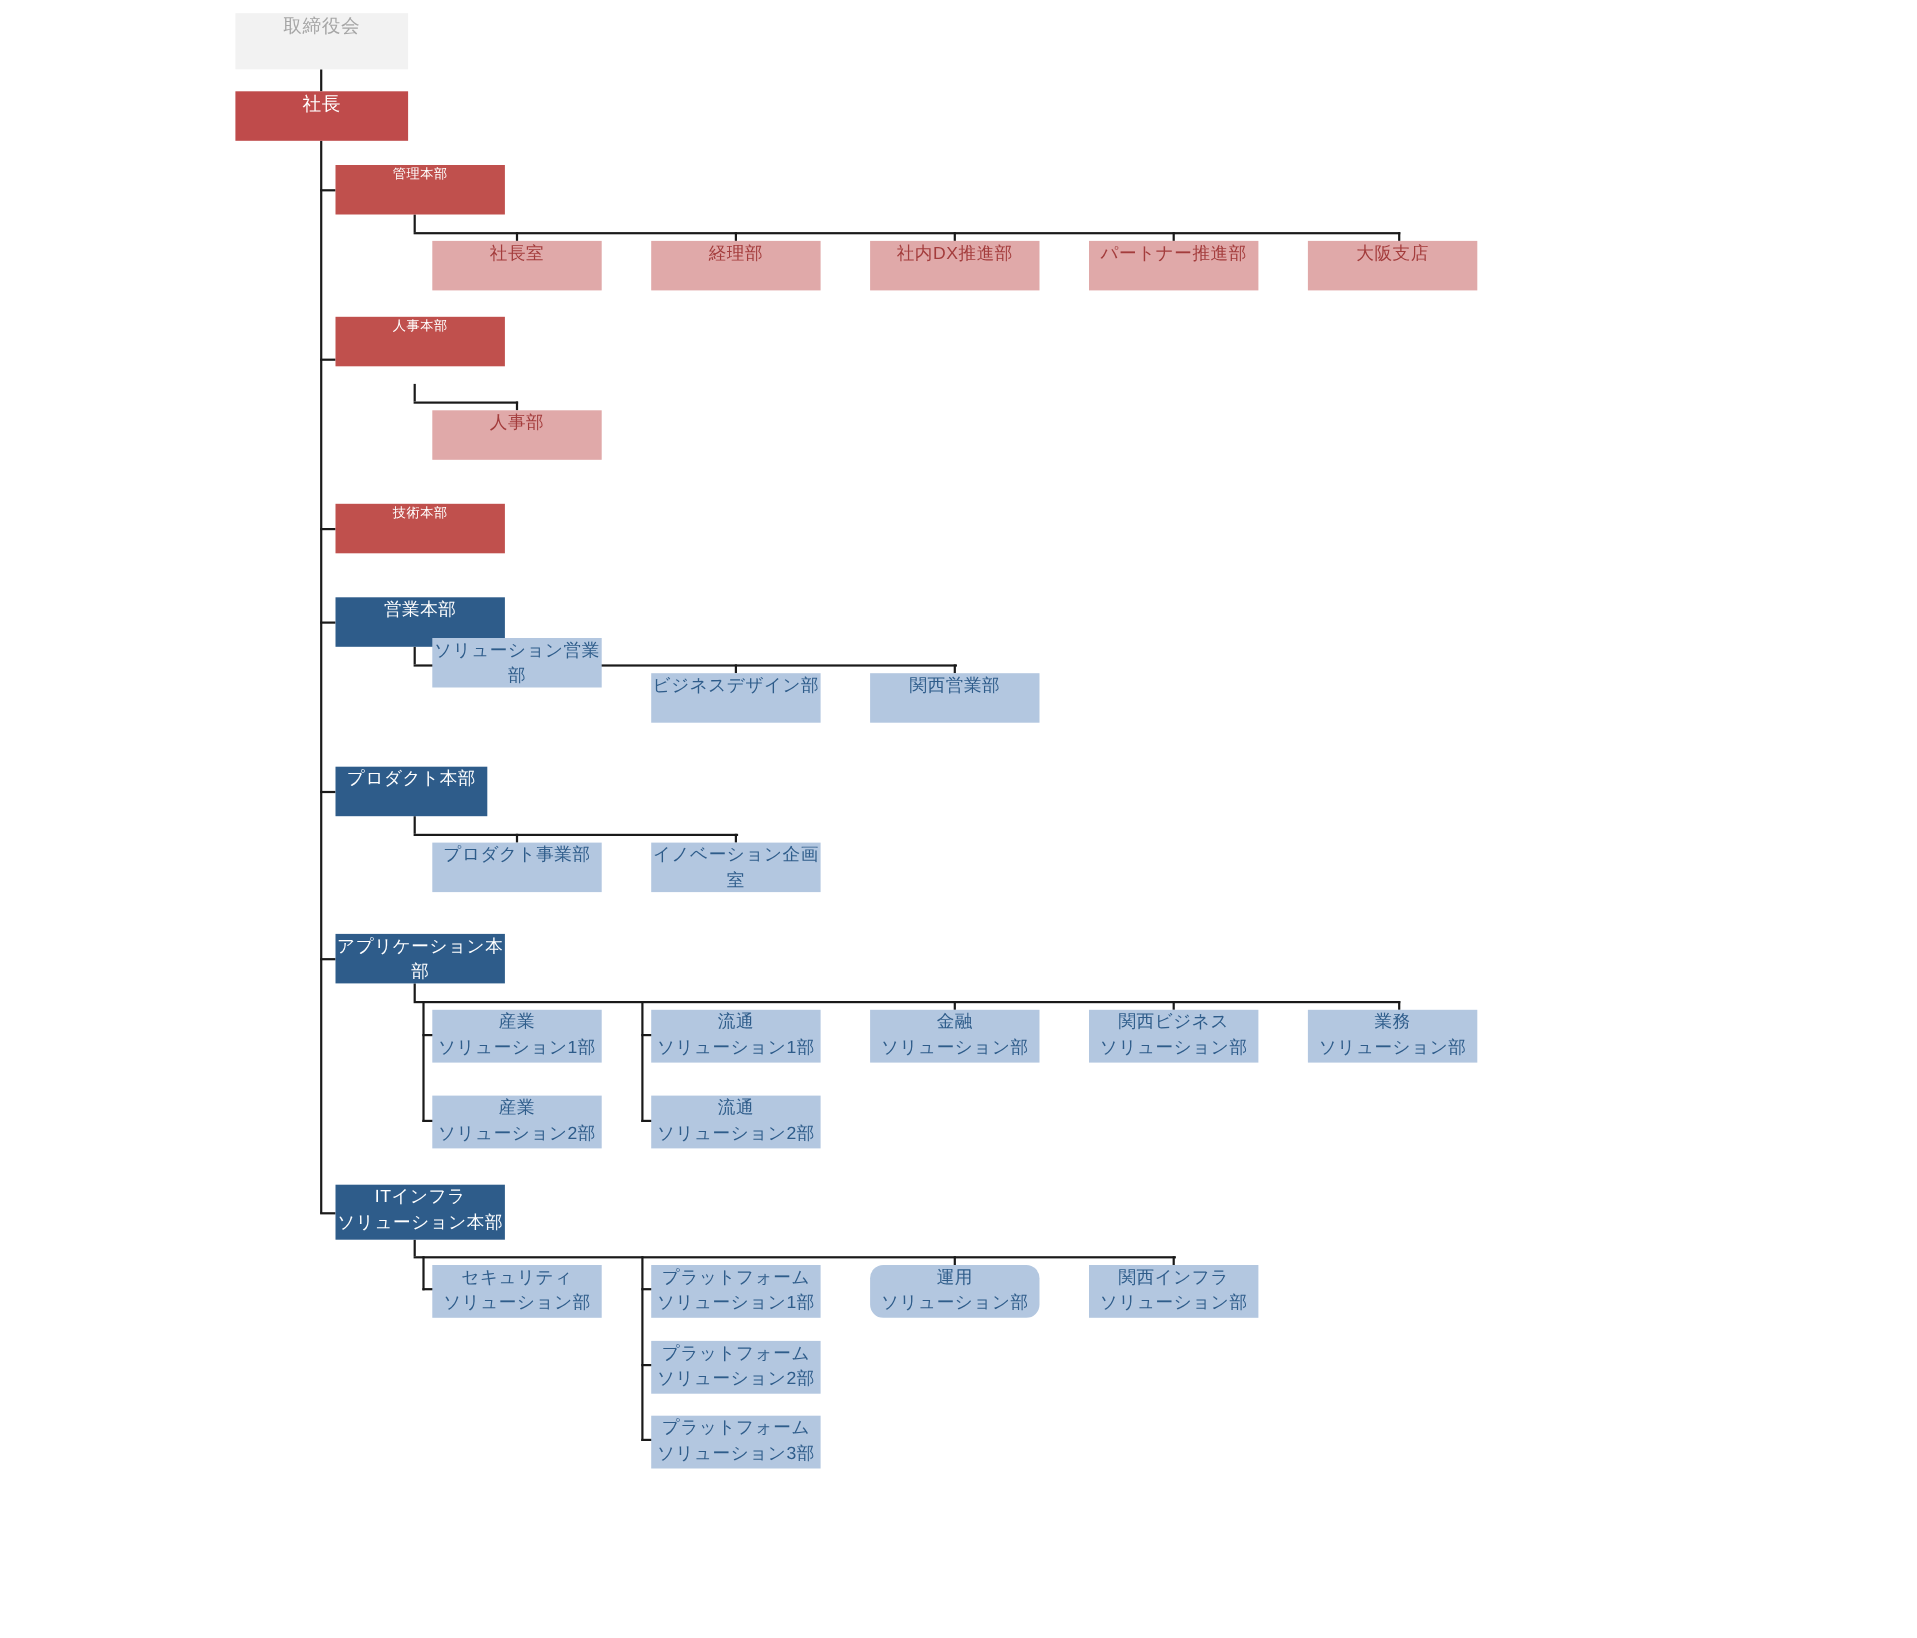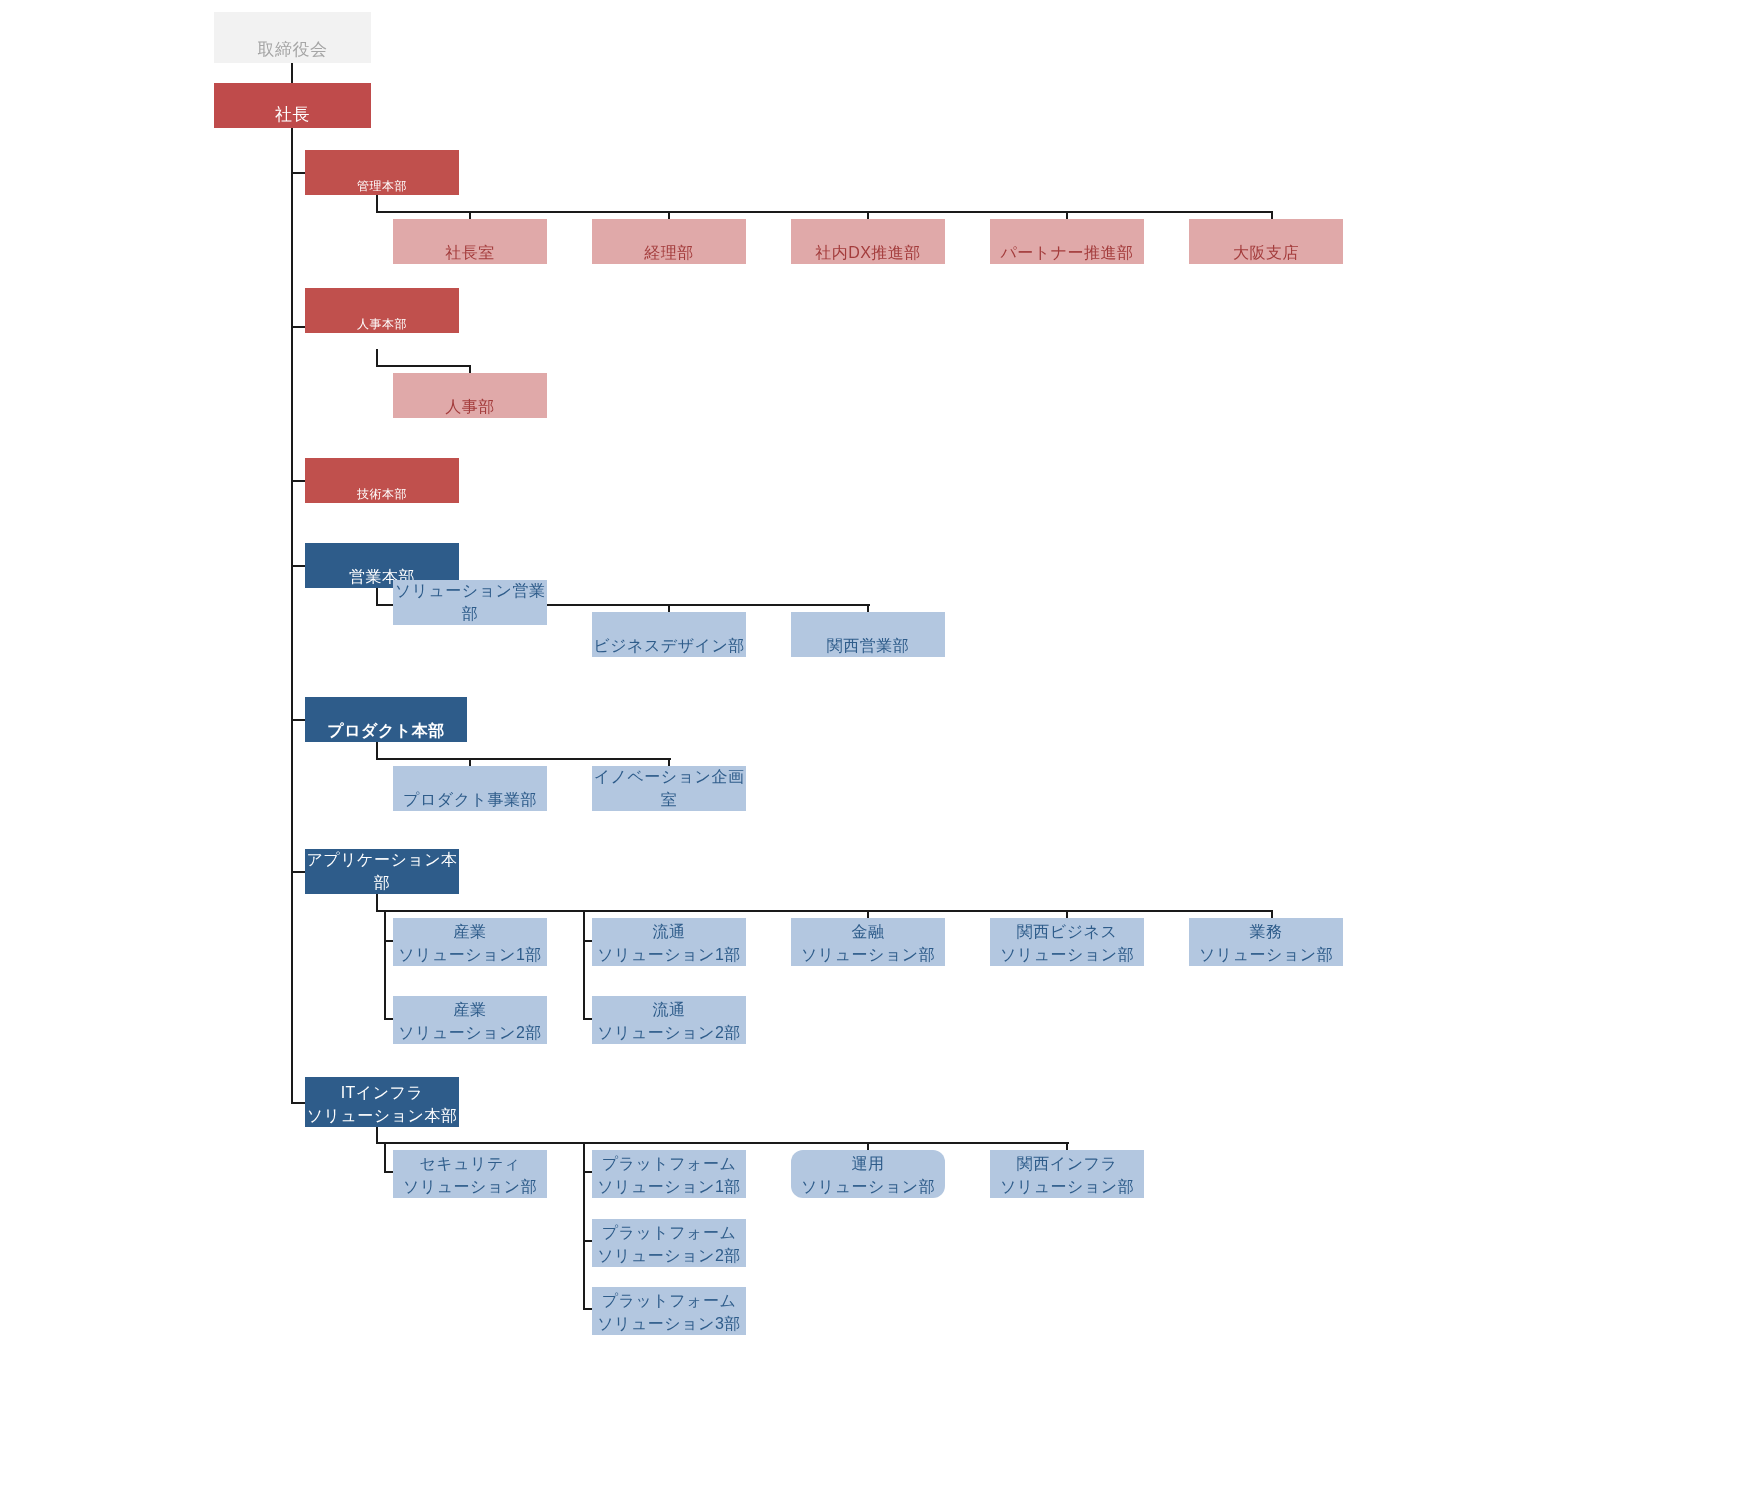--- a/index.html
+++ b/index.html
@@ -16,21 +16,21 @@
     background: #ffffff;
     overflow: hidden;
   }
 
   .node {
     position: absolute;
     box-sizing: border-box;
     display: flex;
     flex-direction: column;
     align-items: center;
-    justify-content: flex-end;
+    justify-content: flex-start;
     text-align: center;
     line-height: 1.45;
     letter-spacing: 0.5px;
     z-index: 3;
   }
 
   .node .line1, .node .line2 {
     display: block;
     width: 100%;
   }
@@ -156,21 +156,21 @@
     <span class="line1">ソリューション営業部</span>
   </div>
   <div class="node n-blue-dept" style="left:592px; top:612px; width:154px; height:45px;">
     <span class="line1">ビジネスデザイン部</span>
   </div>
   <div class="node n-blue-dept" style="left:791px; top:612px; width:154px; height:45px;">
     <span class="line1">関西営業部</span>
   </div>
 
   <div class="conn h" style="left:291px; top:719px; width:14px; height:2px;"></div>
-  <div class="node n-blue-div" style="left:305px; top:697px; width:162px; height:45px;font-weight:bold;">
+  <div class="node n-blue-div" style="left:305px; top:697px; width:138px; height:45px;">
     <span class="line1">プロダクト本部</span>
   </div>
 
   <div class="conn v" style="left:376px; top:742px; width:2px; height:16px;"></div>
   <div class="conn h" style="left:376px; top:758px; width:295px; height:2px;"></div>
   <div class="conn v" style="left:469px; top:758px; width:2px; height:8px;"></div>
   <div class="conn v" style="left:668px; top:758px; width:2px; height:8px;"></div>
 
   <div class="node n-blue-dept" style="left:393px; top:766px; width:154px; height:45px;">
     <span class="line1">プロダクト事業部</span>

